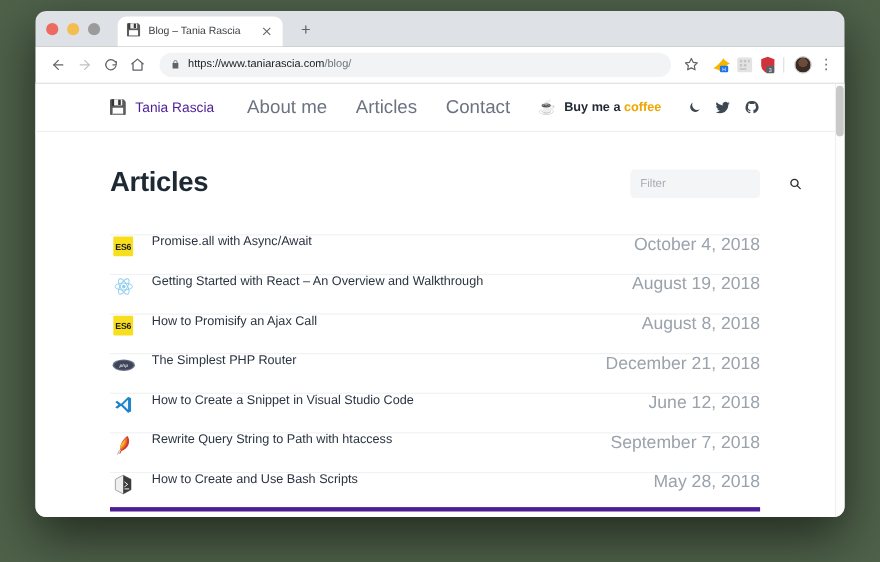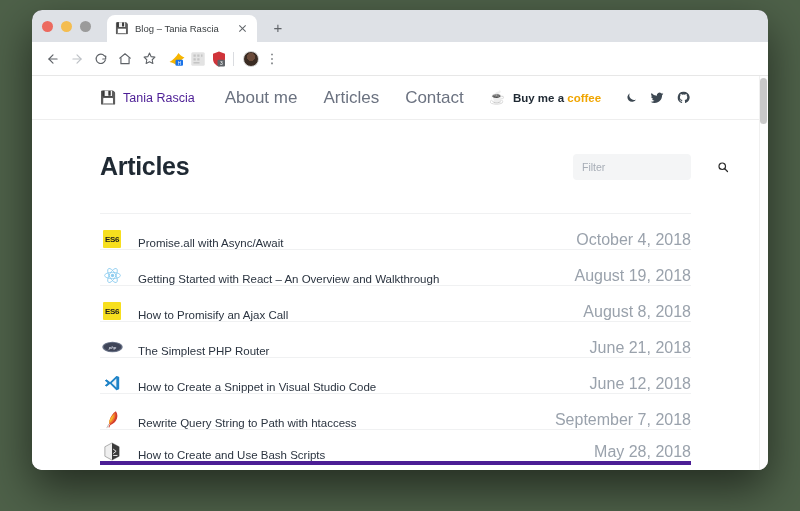--- a/index.html
+++ b/index.html
@@ -199,21 +199,21 @@
     flex: 1; border: 0; background: transparent; outline: none;
     font-family: "Liberation Sans", sans-serif;
     font-size: 10.5px; color: #5a6472;
   }
   #filter-input::placeholder { color: #a7adb6; }
   #filter-search-icon { color: #2b2b2b; display: flex; }
 
   
   #article-list { }
   .article-row {
-    display: flex; align-items: flex-end;
+    display: flex; align-items: flex-start;
     height: 36px;
     border-top: 1px solid #f0f1f2;
   }
   .article-row:last-child { border-bottom: 4px solid #4c1d95; }
   .article-icon {
     width: 24px; height: 20px; flex: 0 0 24px;
     margin-right: 14px;
     display: flex; align-items: center; justify-content: center;
   }
   .article-title {
@@ -287,20 +287,28 @@
           <path d="M19.4 14a8 8 0 1 1-1.6-7.5L20 8"></path>
         </svg>
     </div>
     <div class="nav-btn">
       <svg width="14" height="14" viewBox="0 0 24 24" fill="none" stroke="currentColor" stroke-width="2" stroke-linecap="round" stroke-linejoin="round">
           <path d="M3 10.5 12 3l9 7.5"></path>
           <path d="M5 10v10h14V10"></path>
         </svg>
     </div>
 
+    <div id="omnibox">
+      <span id="lock-icon">
+        <svg width="9" height="9" viewBox="0 0 24 24" fill="currentColor">
+            <path d="M17 9V7a5 5 0 0 0-10 0v2H5v13h14V9h-2zm-8-2a3 3 0 0 1 6 0v2H9V7z"></path>
+          </svg>
+      </span>
+      <span id="omnibox-url"><span>https://www.taniarascia.com</span><span class="faded">/blog/</span></span>
+    </div>
 
     <div id="star-icon" class="nav-btn">
       <svg width="13" height="13" viewBox="0 0 24 24" fill="none" stroke="currentColor" stroke-width="2" stroke-linejoin="round">
           <polygon points="12 2 15.1 8.6 22 9.5 17 14.3 18.2 21.2 12 17.9 5.8 21.2 7 14.3 2 9.5 8.9 8.6"></polygon>
         </svg>
     </div>
 
     <div class="ext-icon">
       <svg width="18" height="18" viewBox="0 0 24 24">
           <path d="M2 16c5-3 9-7 12-12 2 3 5 5 8 6-4 3-8 6-11 10-2-2-5-3-9-4z" fill="#f7b500"></path>
@@ -413,21 +421,21 @@
 
           <div class="article-row">
             <span class="article-icon">
               <svg width="21" height="12" viewBox="0 0 40 21">
                 <ellipse cx="20" cy="10.5" rx="19.5" ry="10" fill="#6b7489"></ellipse>
                 <ellipse cx="20" cy="10.5" rx="17" ry="8" fill="#3f4558"></ellipse>
                 <text x="20" y="14" font-size="8" fill="#d9dce6" text-anchor="middle" font-family="Liberation Sans" font-style="italic" font-weight="bold">php</text>
               </svg>
             </span>
             <span class="article-title">The Simplest PHP Router</span>
-            <span class="article-date">June 21, 2018</span>
+            <span class="article-date">December 21, 2018</span>
           </div>
 
           <div class="article-row">
             <span class="article-icon">
               <svg width="18" height="18" viewBox="0 0 24 24">
                 <path d="M18 2.5 9.4 11 4.8 7.4 2.5 8.6l3.9 3.4-3.9 3.4 2.3 1.2L9.4 13l8.6 8.5 3.5-1.6V4.1L18 2.5z" fill="#0f74b8"></path>
                 <path d="M18 5.6v12.8L11.4 12 18 5.6z" fill="#fff" opacity=".92"></path>
                 <path d="M18 2.5 9.4 11 4.8 7.4 2.5 8.6l3.9 3.4-3.9 3.4 2.3 1.2L9.4 13l8.6 8.5 3.5-1.6V4.1L18 2.5zm0 3.1v12.8L11.4 12 18 5.6z" fill="#2b8fd6" opacity=".55"></path>
               </svg>
             </span>

